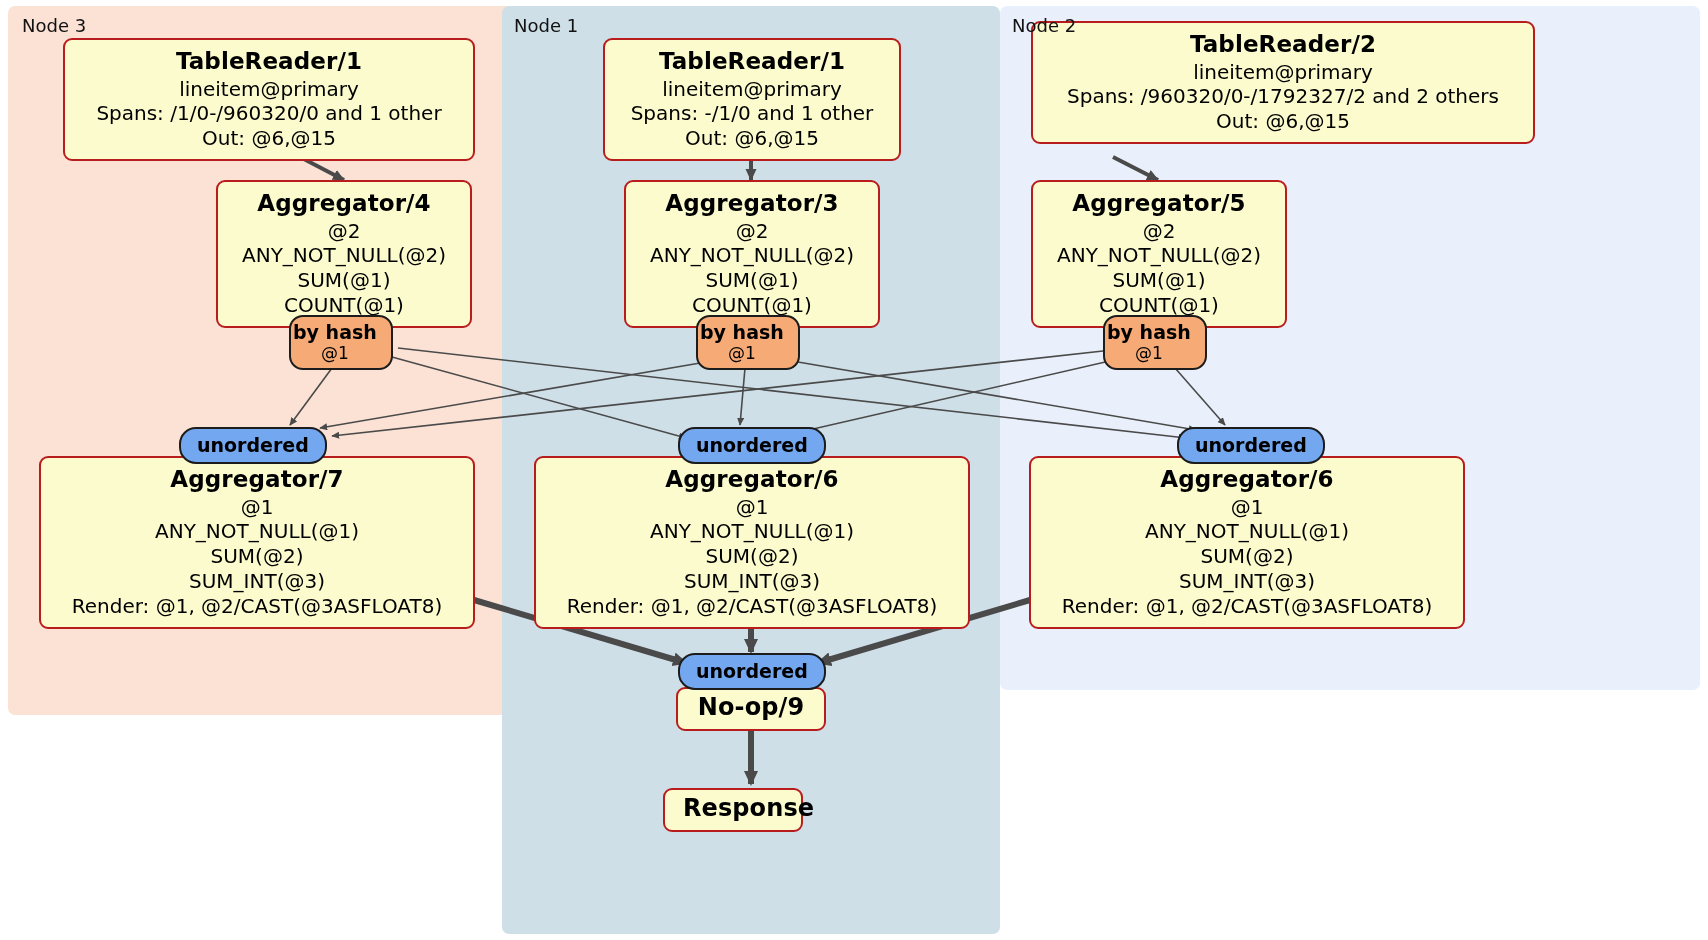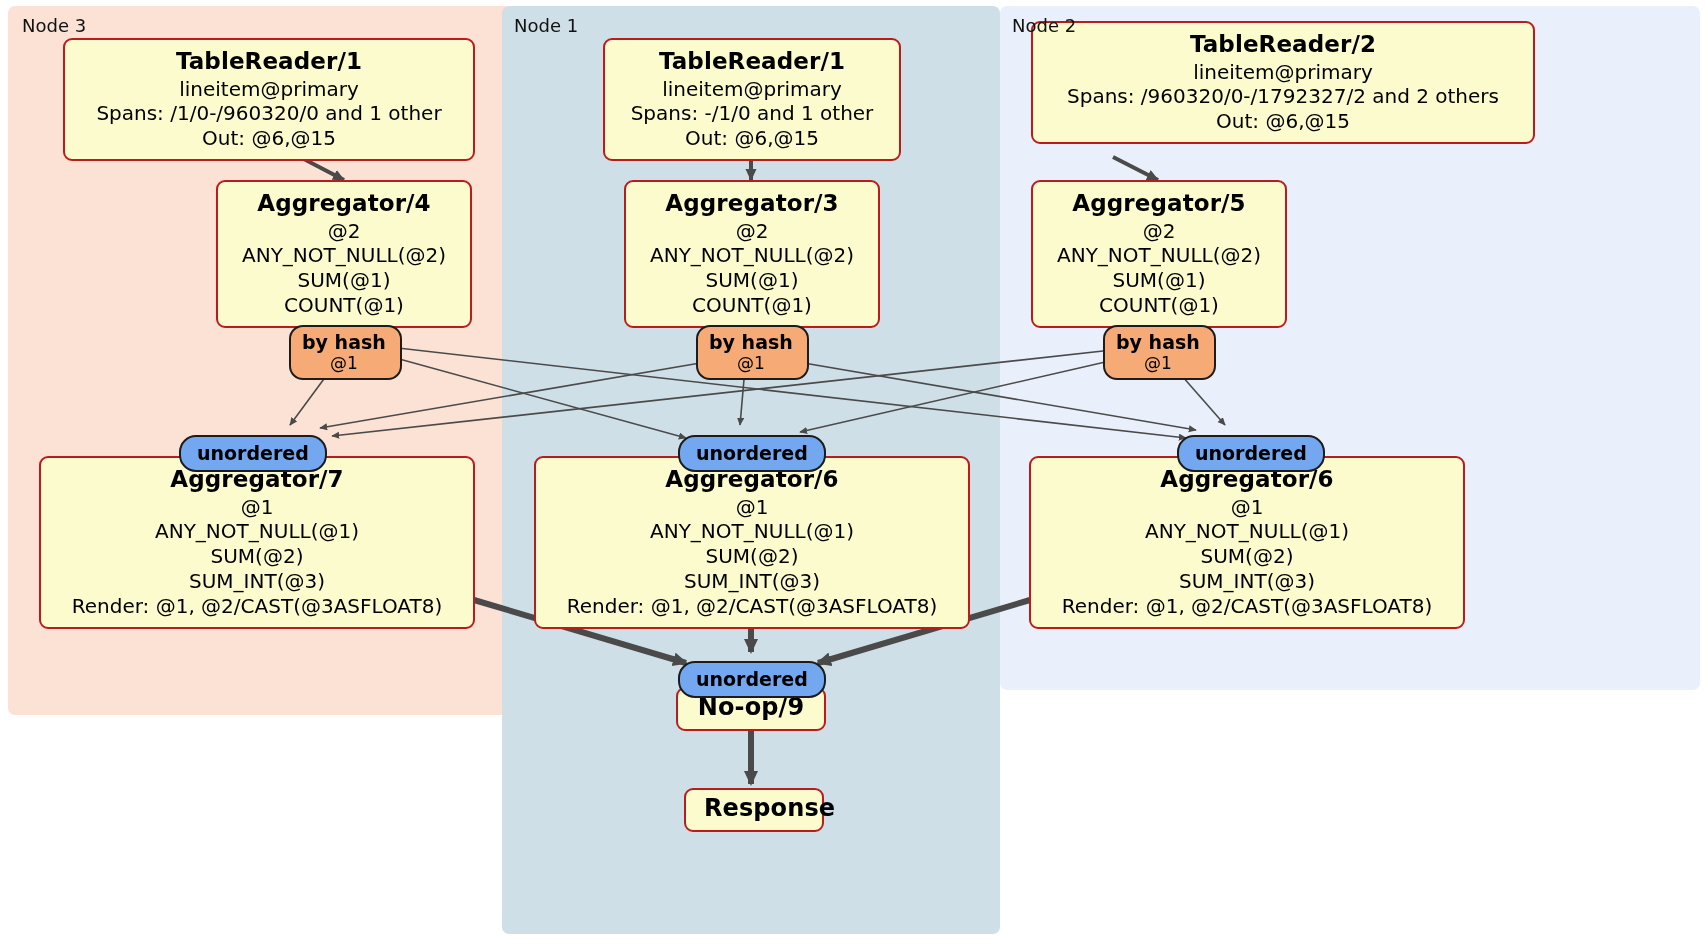--- a/index.html
+++ b/index.html
@@ -95,35 +95,33 @@
     border: 2px solid #1c1c1c;
     border-radius: 16px;
     text-align: center;
     color: #000000;
     line-height: 1.18;
     white-space: nowrap;
   }
   .badge.hash {
     background: #f6ab77;
     border-radius: 14px;
-    padding: 4px 14px 5px 11px;
-    margin-top: 10px;
+    padding: 4px 14px 5px 2px;
   }
   .badge.hash .btitle {
     font-weight: bold;
     font-size: 19px;
   }
   .badge.hash .bsub {
     font-size: 17px;
   }
   .badge.sync {
     background: #73a7f0;
     border-radius: 17px;
     padding: 5px 16px 6px 16px;
-    margin-top: 8px;
   }
   .badge.sync .btitle {
     font-weight: bold;
     font-size: 19px;
   }
 
   
   #edges        { z-index: 2; }
   .proc         { z-index: 3; }
   .badge        { z-index: 4; }
@@ -278,17 +276,17 @@
   </div>
 
   <div class="badge sync" style="left:678px; top:653px;">
     <div class="btitle">unordered</div>
   </div>
 
   <div class="proc compact" style="left:676px; top:687px; width:150px;">
     <div class="title">No-op/9</div>
   </div>
 
-  <div class="proc compact" style="left:684px; top:788px; width:140px;">
+  <div class="proc compact" style="left:663px; top:788px; width:140px;">
     <div class="title">Response</div>
   </div>
 
 </div>
 
 </body></html>

